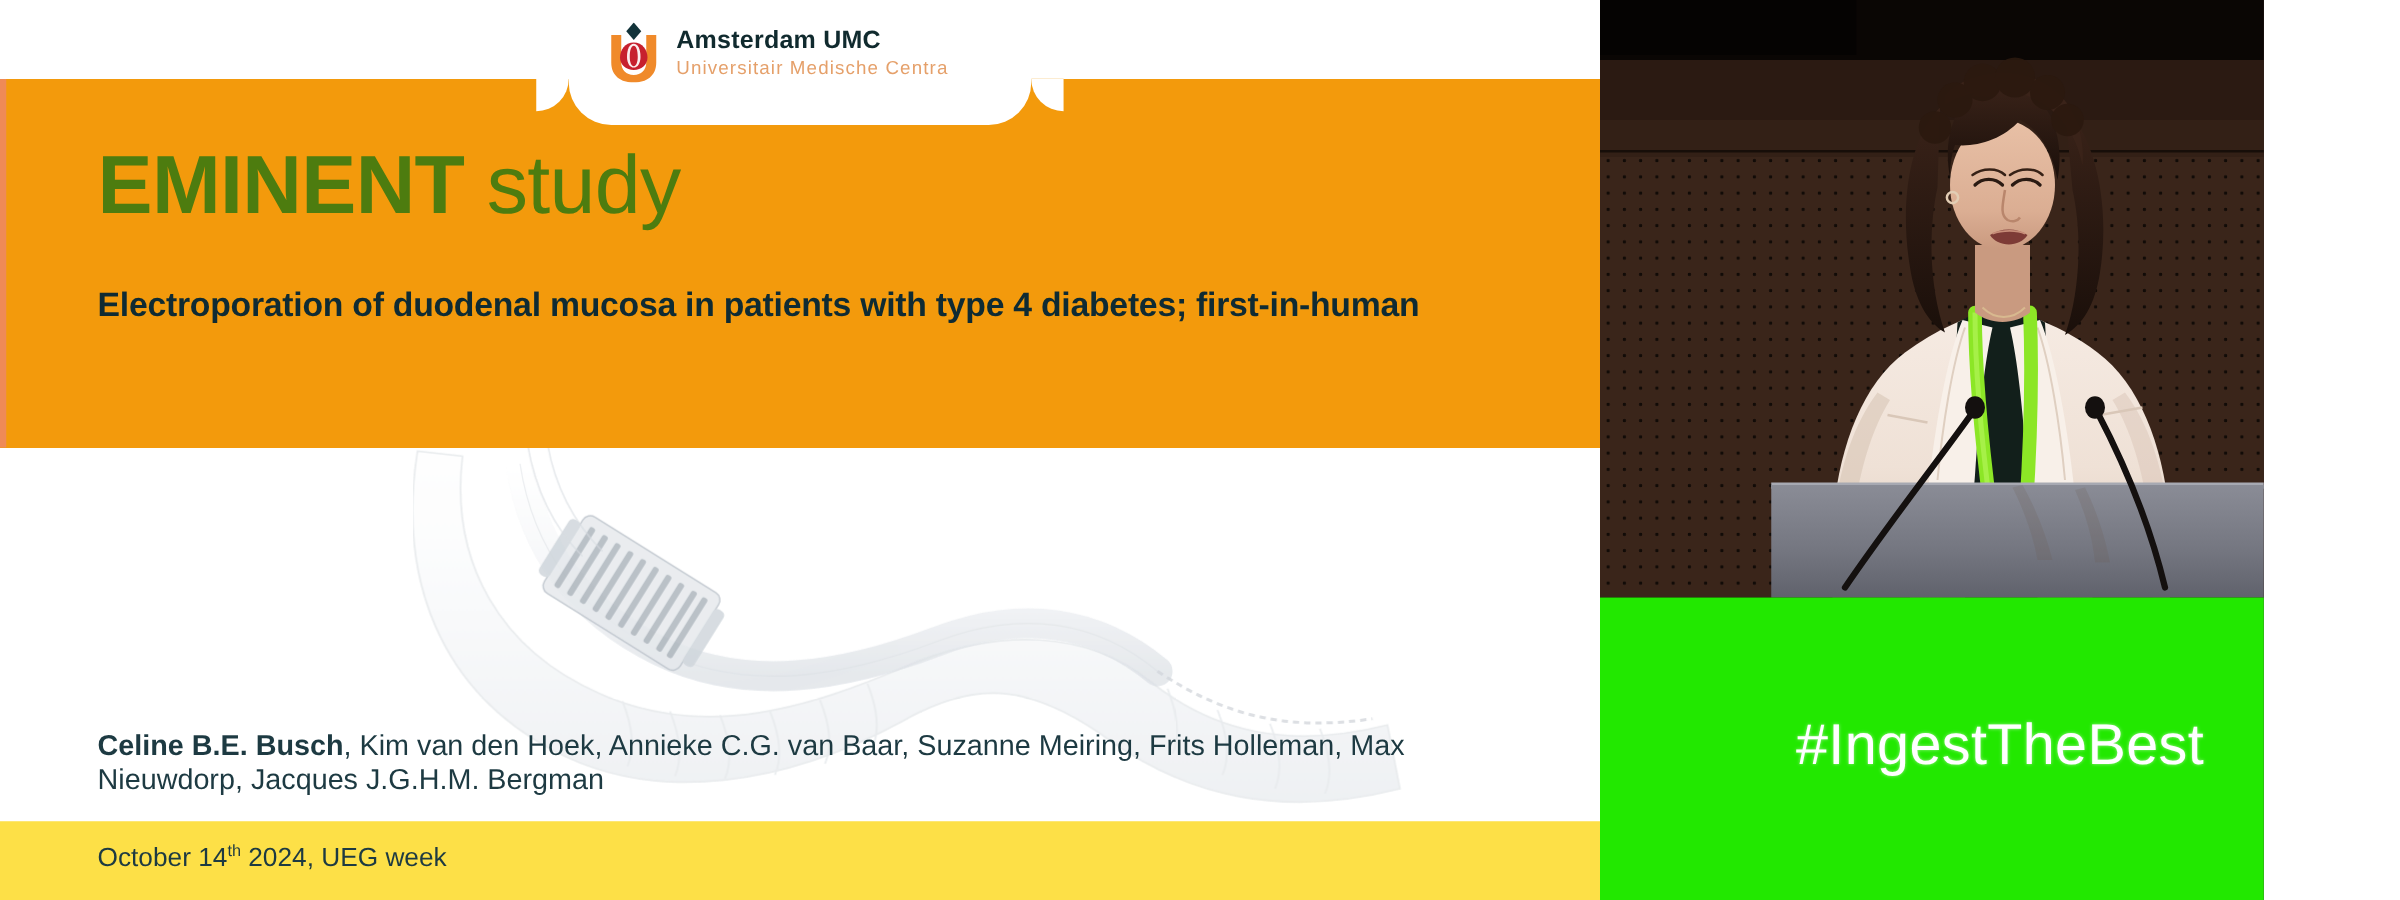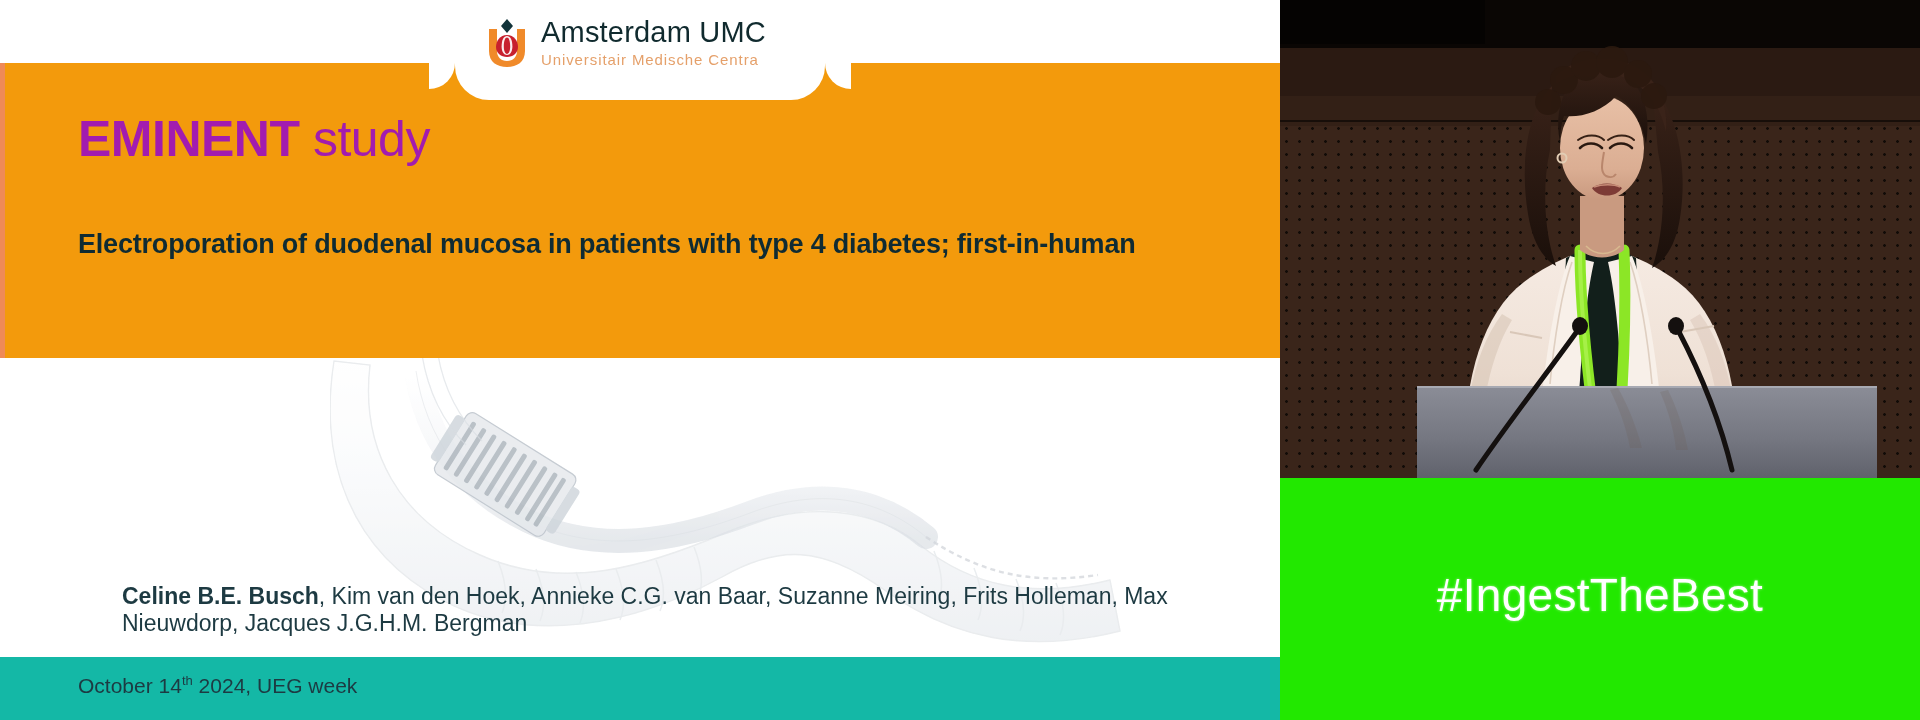--- a/index.html
+++ b/index.html
@@ -97,41 +97,41 @@
     left: 485px;
     top: 18px;
     display: flex;
     align-items: center;
     gap: 12px;
     z-index: 4;
   }
   #logo-mark { width: 44px; height: 48px; display: block; }
   .logo-words { display: flex; flex-direction: column; line-height: 1; }
   #logo-title {
-    font-size: 29px;
+    font-size: 20px;
     color: #102a2e;
     letter-spacing: 0.2px;
-    font-weight: 400;
+    font-weight: 700;
   }
   #logo-subtitle {
     font-size: 15px;
     color: #e5a06a;
     letter-spacing: 0.9px;
     margin-top: 5px;
     font-weight: 400;
   }
 
   
   #slide-title {
     position: absolute;
     left: 78px;
     top: 114px;
-    font-size: 50px;
+    font-size: 66px;
     line-height: 1;
-    color: #a21caf;
+    color: #4d7c0f;
     font-weight: 700;
     letter-spacing: -0.5px;
     z-index: 5;
     white-space: nowrap;
   }
   #slide-title .light { font-weight: 400; }
 
   #slide-subtitle {
     position: absolute;
     left: 78px;
@@ -149,49 +149,48 @@
   #authors {
     position: absolute;
     left: 78px;
     top: 583px;
     width: 1110px;
     font-size: 23px;
     line-height: 1.16;
     color: #1d3a42;
     font-weight: 400;
     z-index: 5;
-    margin-left: 44px;
   }
   #authors .lead { font-weight: 700; }
 
   
   #date-bar {
     position: absolute;
     left: 0;
     top: 657px;
     width: 1474px;
     height: 63px;
-    background: #14b8a6;
+    background: #fde047;
     z-index: 5;
   }
   #date-text {
     position: absolute;
     left: 78px;
     top: 16px;
     font-size: 21px;
     color: #1d3a42;
   }
   #date-text sup { font-size: 0.62em; }
 
   
   #video-panel {
     position: absolute;
     left: 1280px;
     top: 0;
-    width: 640px;
+    width: 531px;
     height: 720px;
     overflow: hidden;
     background: #120a07;
   }
 
   #video-frame {
     position: absolute;
     left: 0;
     top: 0;
     width: 640px;

